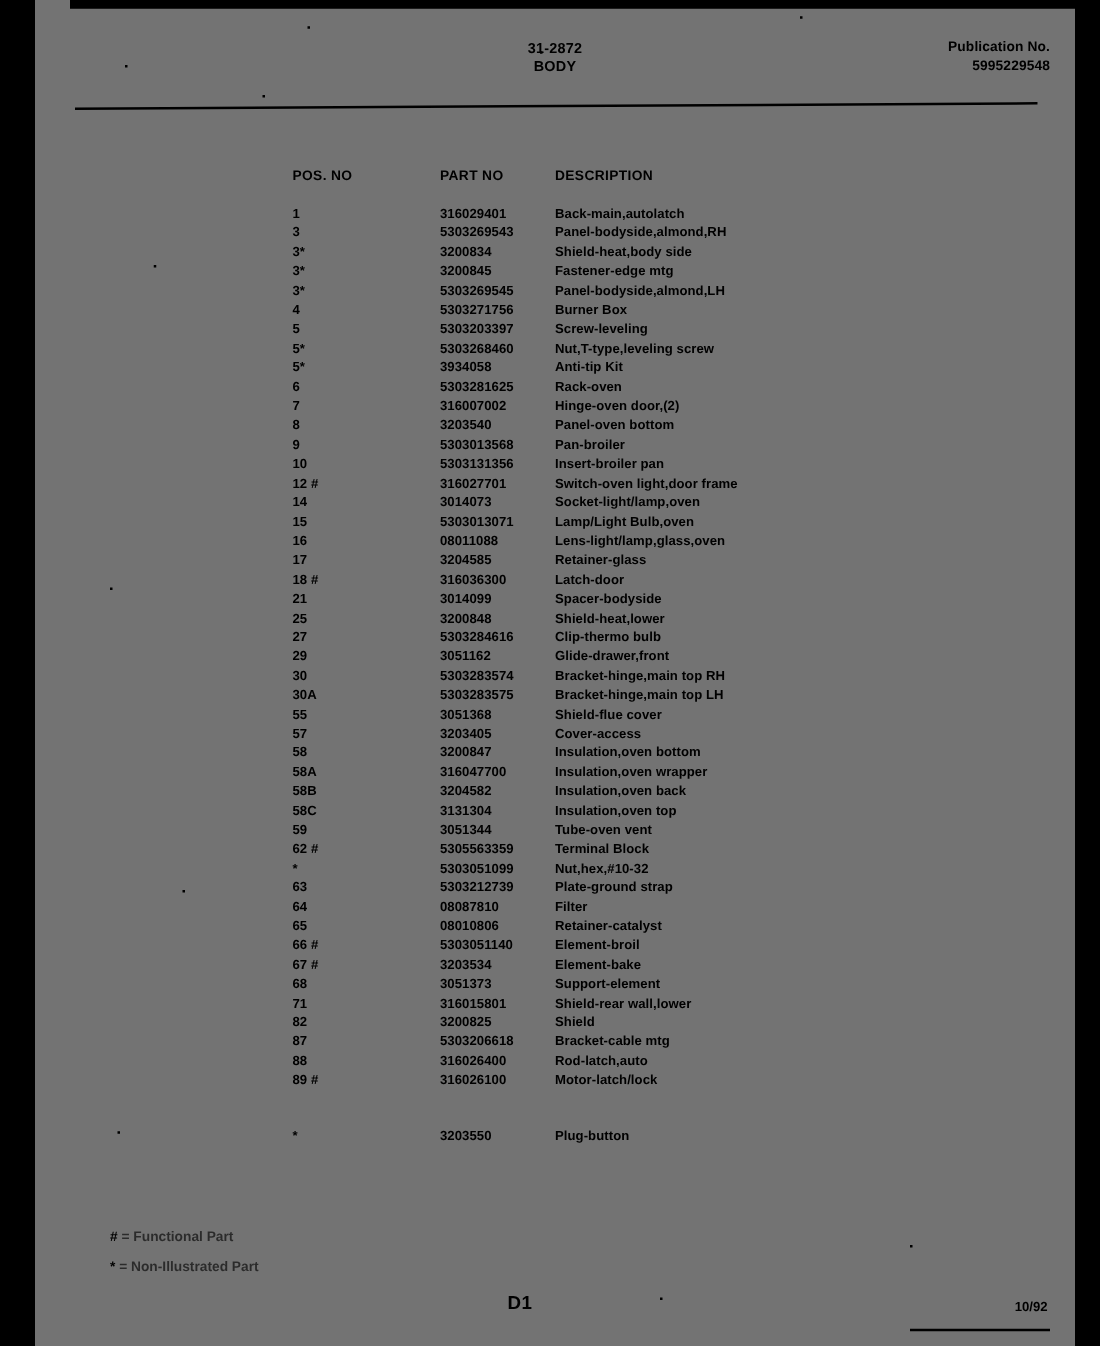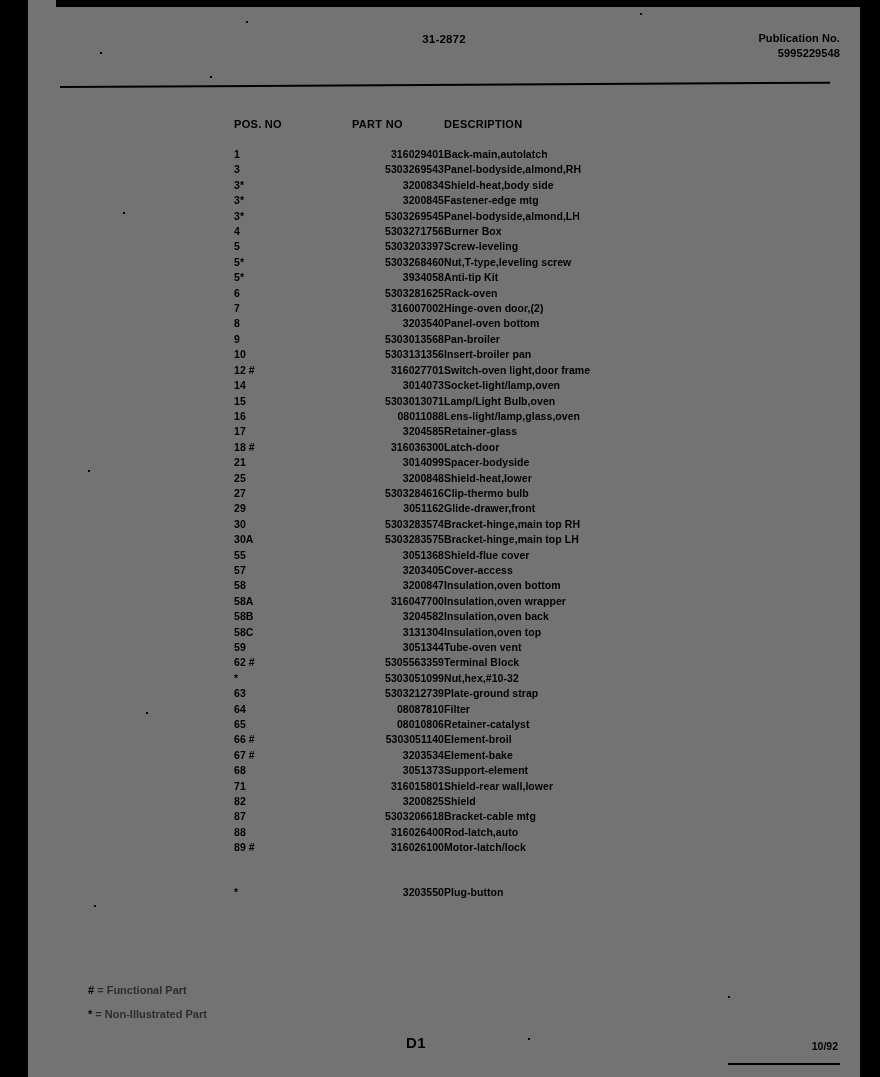--- a/index.html
+++ b/index.html
@@ -79,21 +79,21 @@
     height: 2px;
     background: #000;
     transform: rotate(-0.32deg);
     transform-origin: left center;
   }
 
   
   .table-wrap {
     position: absolute;
     left: 0;
-    top: 118px;
+    top: 135px;
     width: 832px;
   }
   table.parts {
     border-collapse: collapse;
     margin-left: 206px;
     font-size: 11px;
     color: #000;
   }
   table.parts th {
     font-weight: bold;
@@ -107,21 +107,21 @@
     font-weight: bold;
     font-size: 10.5px;
     padding: 0;
     height: 15.4px;
     line-height: 15.4px;
     white-space: nowrap;
     letter-spacing: 0.05px;
   }
   th.c-pos, td.c-pos { width: 118px; }
   th.c-part { width: 92px; }
-  td.c-part { width: 92px; text-align: right; padding-right: 0; }
+  td.c-part { width: 92px; padding-right: 0; }
   th.c-desc, td.c-desc { padding-left: 37px; }
   th.c-part { padding-left: 0; }
 
   tr.gap td { height: 29px; line-height: 29px; }
 
   
   .footnotes {
     position: absolute;
     left: 60px;
     top: 978px;
@@ -175,20 +175,21 @@
 <body>
 
 <div id="scan">
 
   <div id="paper">
 
     <div id="top-black"></div>
 
     <div class="hdr-center">
       <div>31-2872</div>
+      <div>BODY</div>
     </div>
 
     <div class="hdr-right">
       <div>Publication No.</div>
       <div>5995229548</div>
     </div>
 
     <div class="rule"></div>
 
     <div class="table-wrap">

